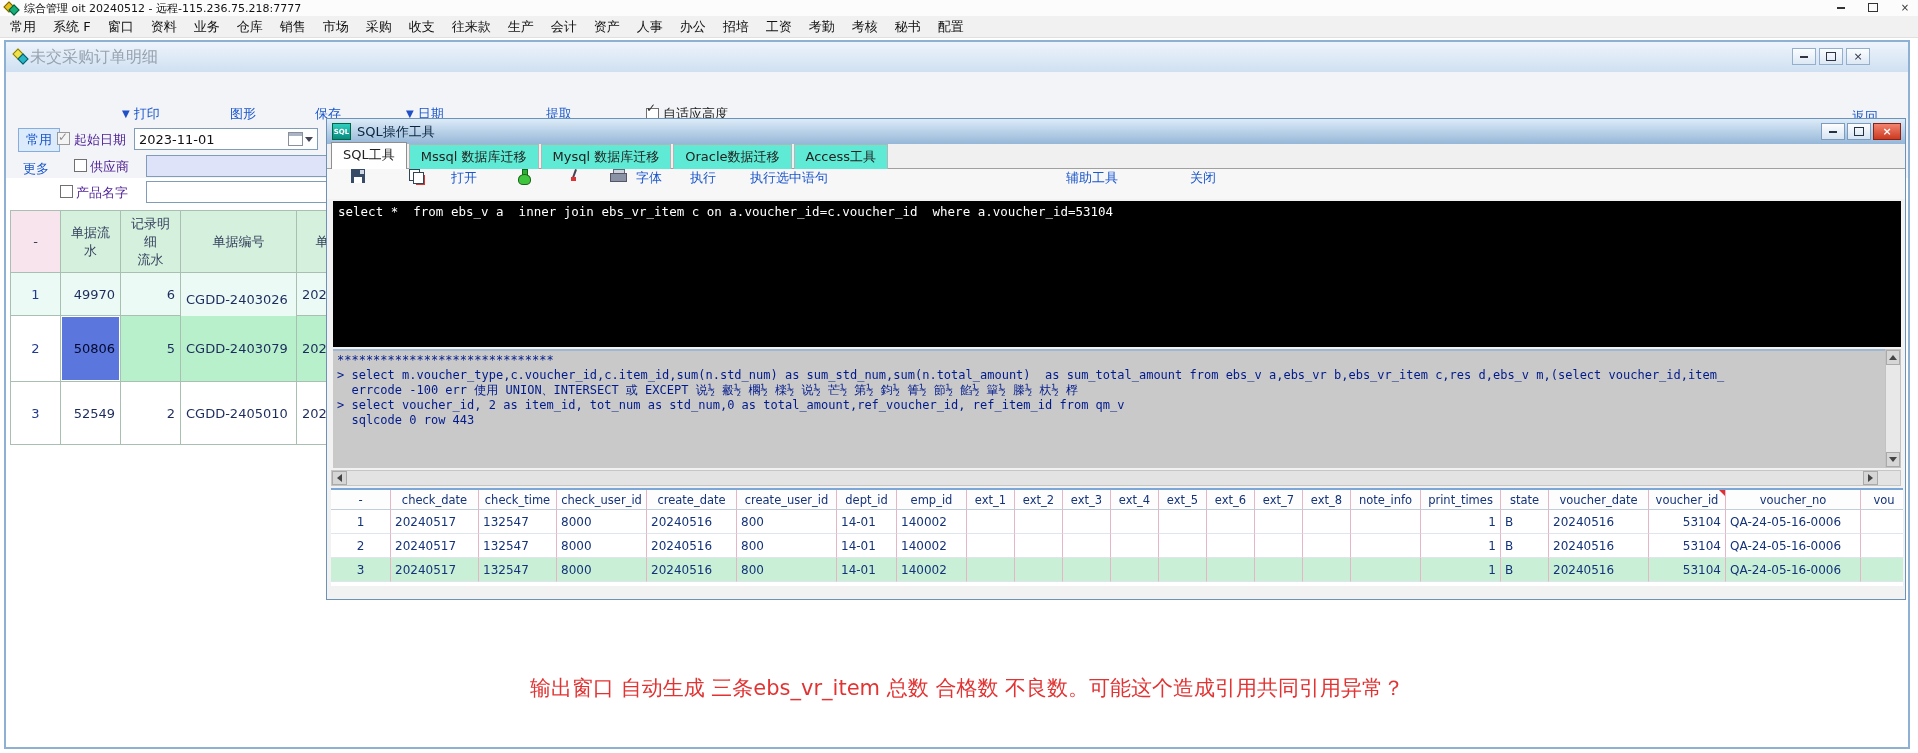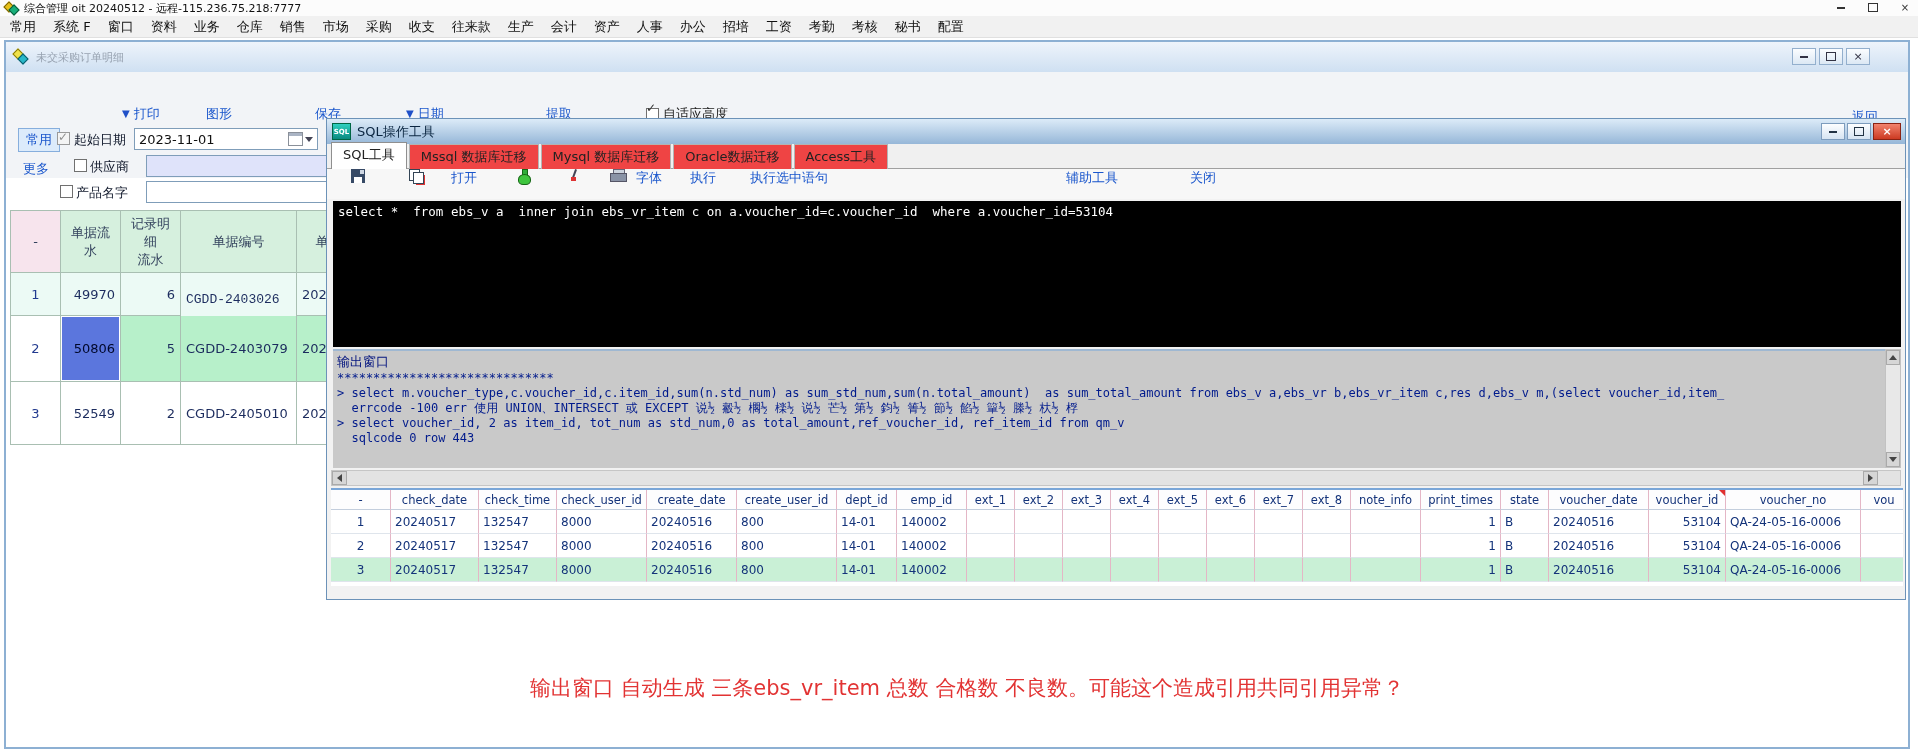--- a/index.html
+++ b/index.html
@@ -19,40 +19,40 @@
   
   .menubar{position:absolute;left:0;top:16px;width:1918px;height:22px;background:#f1f1f1;border-bottom:1px solid #e0e0e0;display:flex;align-items:center;gap:17px;padding-left:10px;box-sizing:border-box;}
   .menu-item{color:#111;white-space:nowrap;cursor:default;}
   
   .mdi{position:absolute;left:4px;top:40px;width:1906px;height:709px;border:2px solid #8db0d3;background:#fff;box-sizing:border-box;}
   .mdi-titlebar{position:absolute;left:0;top:0;width:100%;height:30px;background:linear-gradient(#eef4fb,#cfe0f2);display:flex;align-items:center;}
   .mdi-icon{position:relative;width:16px;height:14px;margin-left:8px;}
   .mdi-icon i{position:absolute;width:6px;height:6px;transform:rotate(45deg);}
   .mdi-icon .d1{left:0;top:0;background:#f0e24a;border:1px solid #8a7a00;}
   .mdi-icon .d2{left:5px;top:5px;background:#28b8c8;border:1px solid #0a5a6a;}
-  .mdi-title{margin-left:6px;color:#97a2b0;font-size:11px;}
+  .mdi-title{color:#97a2b0;font-size:16px;}
   .mdi-controls{position:absolute;right:38px;top:6px;display:flex;gap:3px;}
   .mbtn{width:24px;height:17px;background:linear-gradient(#fbfdff,#dce8f4);border:1px solid #93afcd;display:flex;align-items:center;justify-content:center;font-size:11px;color:#334;box-sizing:border-box;}
   .mbtn .mline{width:8px;height:2px;background:#334;}
   .mbtn .sq{width:8px;height:7px;border:1px solid #334;}
   .mdi-body{position:absolute;left:0;top:30px;right:0;bottom:0;background:#fff;}
   .filter-zone{position:absolute;left:0;top:0;width:100%;height:106px;background:#f2f4f7;}
   
   .tb-item{position:absolute;top:32px;height:20px;display:flex;align-items:center;gap:4px;color:#1a56cc;white-space:nowrap;}
   .blue-arrow{color:#2050c8;font-size:10px;line-height:1;}
   .tb-back{position:absolute;top:36px;right:30px;color:#1a56cc;}
   
   .side-common{position:absolute;left:12px;top:56px;width:42px;height:24px;background:#dcebfb;border:1px solid #86aedd;color:#1a56cc;display:flex;align-items:center;justify-content:center;box-sizing:border-box;}
   .side-more{position:absolute;left:17px;top:88px;color:#1a56cc;}
   
   .cb{position:absolute;width:13px;height:13px;background:#fff;border:1px solid #707070;box-sizing:border-box;}
   .cb.on::after{content:"\2713";position:absolute;left:0px;top:-3px;font-size:12px;font-weight:bold;color:#333;}
   .cb.dim{border-color:#9a9a9a;background:#f4f4f4;}
   .cb.dim::after{color:#8f8f8f;}
-  .flabel{position:absolute;white-space:nowrap;color:#0f172a;}
+  .flabel{position:absolute;white-space:nowrap;color:#4c1d95;}
   
   .field{position:absolute;height:22px;background:#fff;border:1px solid #7f9db9;box-sizing:border-box;display:flex;align-items:center;padding-left:4px;color:#111;}
   .field.lav{background:#dfe3fa;}
   .field .spacer{flex:1;}
   .cal{width:13px;height:12px;border:1px solid #8a9099;background:#fff;box-shadow:inset 0 3px 0 #aab4c4;margin-right:2px;}
   .chev{width:0;height:0;border-left:4px solid transparent;border-right:4px solid transparent;border-top:5px solid #445;margin-right:4px;}
   
   .left-grid{position:absolute;left:4px;top:138px;width:320px;overflow:hidden;border-top:1px solid #a9bfb2;border-left:1px solid #a9bfb2;box-sizing:border-box;}
   .lg-row{display:flex;width:352px;}
   .lg-cell{flex:none;border-right:1px solid #a9bfb2;border-bottom:1px solid #a9bfb2;box-sizing:border-box;display:flex;align-items:center;padding:0 5px;color:#1c2c5e;overflow:hidden;white-space:pre-line;}
@@ -72,21 +72,21 @@
   .sql-titlebar{position:absolute;left:0;top:0;width:100%;height:25px;background:linear-gradient(#dcebf8,#96b7d8);display:flex;align-items:center;}
   .sql-icon{width:17px;height:15px;margin-left:5px;background:linear-gradient(#2fd0c0,#0a8a80);border:1px solid #064;color:#fff;font-size:7px;font-weight:bold;display:flex;align-items:center;justify-content:center;}
   .sql-title{margin-left:6px;color:#0a2540;}
   .sql-controls{position:absolute;right:4px;top:4px;display:flex;gap:2px;}
   .sbtn{width:24px;height:17px;background:linear-gradient(#fdfeff,#d6e4f2);border:1px solid #7d9cbd;display:flex;align-items:center;justify-content:center;font-size:11px;color:#234;box-sizing:border-box;}
   .sbtn .mline{width:8px;height:2px;background:#234;}
   .sbtn .sq{width:8px;height:7px;border:1px solid #234;}
   .sbtn.close{width:28px;background:linear-gradient(#f2836e,#cc3a22);border-color:#8a2314;color:#fff;font-weight:bold;}
   
   .sql-tabs{position:absolute;left:0;top:25px;width:100%;height:25px;background:#f0f0f0;border-bottom:1px solid #a0a0a0;display:flex;align-items:flex-end;padding-left:4px;box-sizing:border-box;}
-  .tab{background:#ef4444;border:1px solid #b4b4b4;border-bottom:none;padding:3px 11px;margin-right:2px;position:relative;top:1px;color:#222;white-space:nowrap;}
+  .tab{background:#5eead4;border:1px solid #b4b4b4;border-bottom:none;padding:3px 11px;margin-right:2px;position:relative;top:1px;color:#222;white-space:nowrap;}
   .tab.active{background:#fff;border-color:#8f8f8f;padding-bottom:5px;z-index:2;}
   
   .sql-toolbar{position:absolute;left:0;top:50px;width:100%;height:30px;background:#f7f7f7;display:flex;align-items:flex-start;}
   .sql-toolbar .lnk{color:#1a56cc;white-space:nowrap;}
   .icon-floppy{width:14px;height:14px;background:#374a66;position:relative;}
   .icon-floppy::after{content:"";position:absolute;left:3px;bottom:0;width:8px;height:6px;background:#fff;}
   .icon-floppy::before{content:"";position:absolute;right:1px;top:1px;width:4px;height:4px;background:#cfd8e4;}
   .icon-copy{width:14px;height:14px;position:relative;}
   .icon-copy::before{content:"";position:absolute;left:0;top:0;width:9px;height:10px;background:#fff;border:1px solid #345;}
   .icon-copy::after{content:"";position:absolute;left:4px;top:3px;width:9px;height:10px;background:#fff;border:1px solid #345;box-shadow:2px 2px 0 -1px #d33;}
@@ -190,21 +190,21 @@
       </span>
     </div>
 
     <div class="mdi-body">
       <div class="filter-zone"></div>
 
       <span class="tb-item" style="left:116px">
           <span class="blue-arrow">▼</span>
           <span>打印</span>
         </span>
-      <span class="tb-item" style="left:200px">
+      <span class="tb-item" style="left:224px">
           <span>图形</span>
         </span>
       <span class="tb-item" style="left:309px">
           <span>保存</span>
         </span>
       <span class="tb-item" style="left:400px">
           <span class="blue-arrow">▼</span>
           <span>日期</span>
         </span>
       <span class="tb-item" style="left:540px">
@@ -283,21 +283,21 @@
             <div class="lg-cell" style="width: 60px; height: 62px;">单据流水</div>
             <div class="lg-cell" style="width: 60px; height: 62px;">记录明细
 流水</div>
             <div class="lg-cell" style="width: 116px; height: 62px;">单据编号</div>
             <div class="lg-cell" style="width: 64px; height: 62px;">单据</div>
           </div>
           <div class="lg-row lg-r0" style="height: 43px;">
             <div class="lg-cell lg-num" style="width: 50px; height: 43px;">1</div>
             <div class="lg-cell ar" style="width: 60px; height: 43px;">49970</div>
             <div class="lg-cell ar" style="width: 60px; height: 43px;">6</div>
-            <div class="lg-cell" style="width: 116px; height: 53px; font-family: Liberation Mono, monospace;">CGDD-2403026</div>
+            <div class="lg-cell" style="width: 116px; height: 53px;">CGDD-2403026</div>
             <div class="lg-cell" style="width: 64px; height: 43px;">2024.</div>
           </div>
           <div class="lg-row lg-r1" style="height: 66px;">
             <div class="lg-cell lg-num" style="width: 50px; height: 66px;">2</div>
             <div class="lg-cell ar sel" style="width: 60px; height: 66px;">50806</div>
             <div class="lg-cell ar" style="width: 60px; height: 66px;">5</div>
             <div class="lg-cell" style="width: 116px; height: 66px;">CGDD-2403079</div>
             <div class="lg-cell" style="width: 64px; height: 66px;">2024.</div>
           </div>
           <div class="lg-row lg-r2" style="height: 63px;">
@@ -346,21 +346,20 @@
       <span class="lnk" style="margin-left:10px">字体</span>
       <span class="lnk" style="margin-left:28px">执行</span>
       <span class="lnk" style="margin-left:34px">执行选中语句</span>
       <span class="lnk" style="margin-left:238px">辅助工具</span>
       <span class="lnk" style="margin-left:72px">关闭</span>
     </div>
 
     <div class="sql-editor">select *  from ebs_v a  inner join ebs_vr_item c on a.voucher_id=c.voucher_id  where a.voucher_id=53104</div>
 
     <div class="sql-output">
-      <div class="out-title">输出窗口</div>
       <pre class="out-pre">******************************
 &gt; select m.voucher_type,c.voucher_id,c.item_id,sum(n.std_num) as sum_std_num,sum(n.total_amount)  as sum_total_amount from ebs_v a,ebs_vr b,ebs_vr_item c,res d,ebs_v m,(select voucher_id,item_
   errcode -100 err 使用 UNION、INTERSECT 或 EXCEPT 说½ 觳½ 櫊½ 檪½ 说½ 芒½ 第½ 鈞½ 箐½ 節½ 餡½ 簞½ 榺½ 杕½ 桴
 &gt; select voucher_id, 2 as item_id, tot_num as std_num,0 as total_amount,ref_voucher_id, ref_item_id from qm_v
   sqlcode 0 row 443</pre>
     </div>
     <div class="vscroll">
       <span class="vs-btn" style="top:0">
           <span class="tri-up"></span>
         </span>

